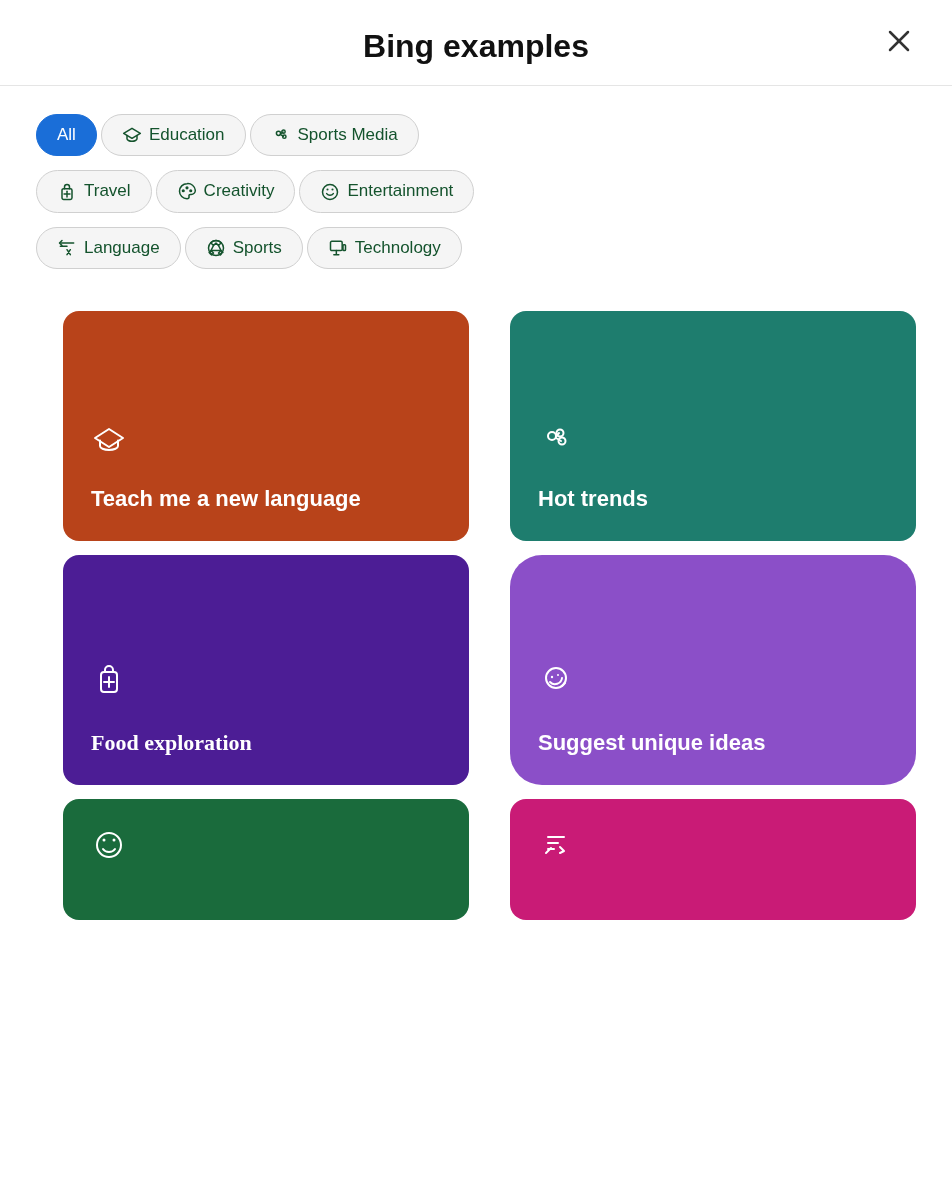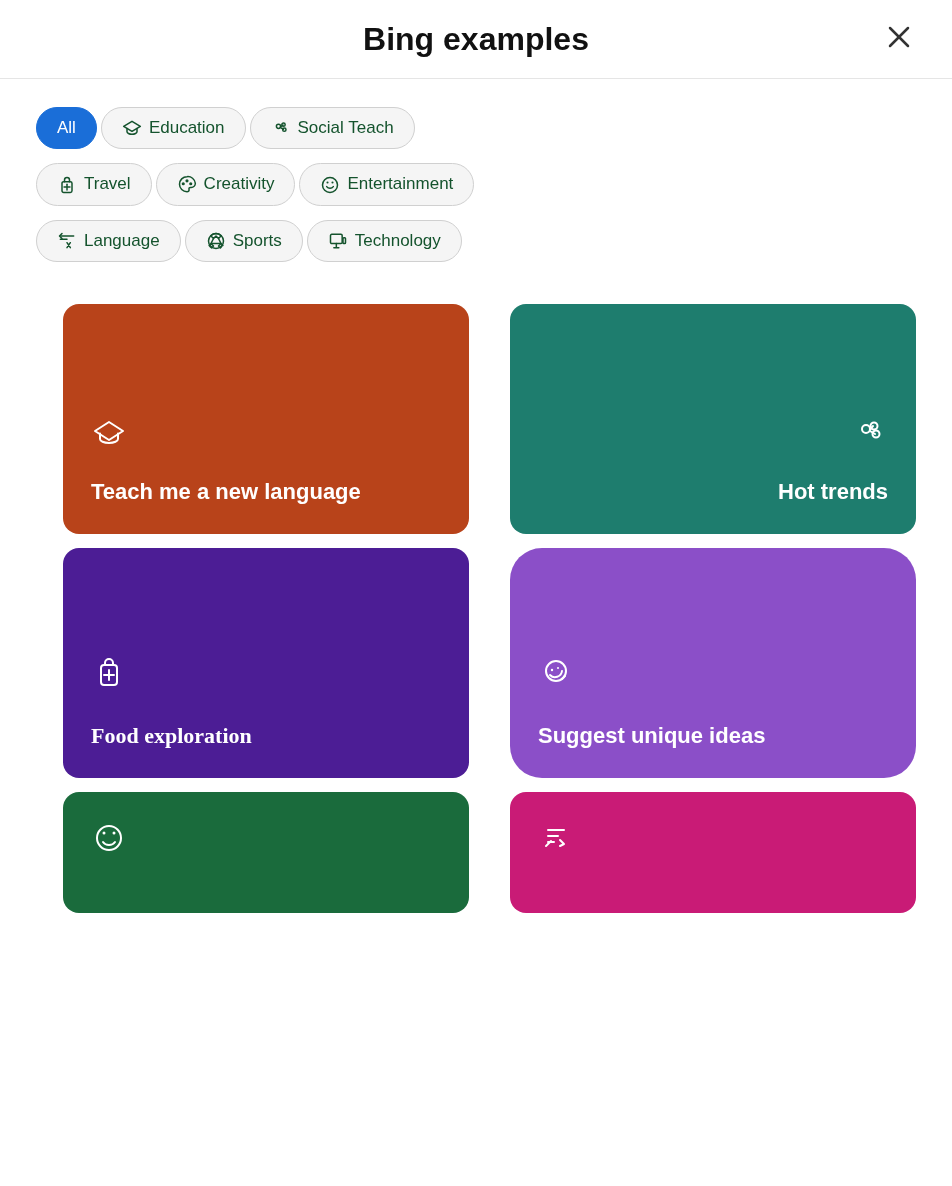--- a/index.html
+++ b/index.html
@@ -12,21 +12,21 @@
     .modal {
       background: #fff;
       width: 952px;
       min-height: 1186px;
       position: relative;
     }
     .header {
       display: flex;
       align-items: center;
       justify-content: center;
-      padding: 21px 40px 20px;
+      padding: 28px 40px 20px;
       position: relative;
       border-bottom: 1.5px solid #e5e5e5;
     }
     .header-title {
       font-size: 32px;
       font-weight: 700;
       color: #111;
     }
     .close-btn {
       position: absolute;
@@ -96,21 +96,21 @@
       color: #fff;
       margin-bottom: 20px;
     }
     .card-label {
       font-size: 22px;
       font-weight: 700;
       color: #fff;
       line-height: 1.25;
     }
     .card-orange { background: #b8431a; }
-    .card-teal   { background: #1e7d6e; align-items: flex-end; }
+    .card-teal   { background: #1e7d6e; }
     .card-blue   { background: #4c1d95; font-family: Liberation Serif, serif; }
     .card-purple { background: #8b4fc8; border-radius: 32px; }
     .card-green  { background: #1a6b3c; }
     .card-pink   { background: #c91b76; }
 
     
     .icon-svg {
       width: 36px;
       height: 36px;
       display: inline-block;
@@ -155,21 +155,21 @@
       <div class="filter-chip">
         <span class="chip-icon">
           <svg class="chip-icon-svg" viewBox="0 0 24 24" fill="none" stroke="currentColor" stroke-width="1.8" stroke-linecap="round" stroke-linejoin="round">
             <circle cx="9" cy="10" r="2.5"></circle>
             <circle cx="15" cy="8" r="2"></circle>
             <circle cx="16" cy="14" r="2"></circle>
             <path d="M11.5 10.5l3-2"></path>
             <path d="M11.5 11.5l3.5 2"></path>
           </svg>
         </span>
-        <span>Social Teach</span>
+        <span>Sports Media</span>
       </div>
     </div>
 
     <div class="filters-row">
       <div class="filter-chip">
         <span class="chip-icon">
           <svg class="chip-icon-svg" viewBox="0 0 24 24" fill="none" stroke="currentColor" stroke-width="1.8" stroke-linecap="round" stroke-linejoin="round">
             <rect x="6" y="8" width="12" height="13" rx="2"></rect>
             <path d="M9 8V6a3 3 0 016 0v2"></path>
             <line x1="12" y1="11" x2="12" y2="18"></line>

